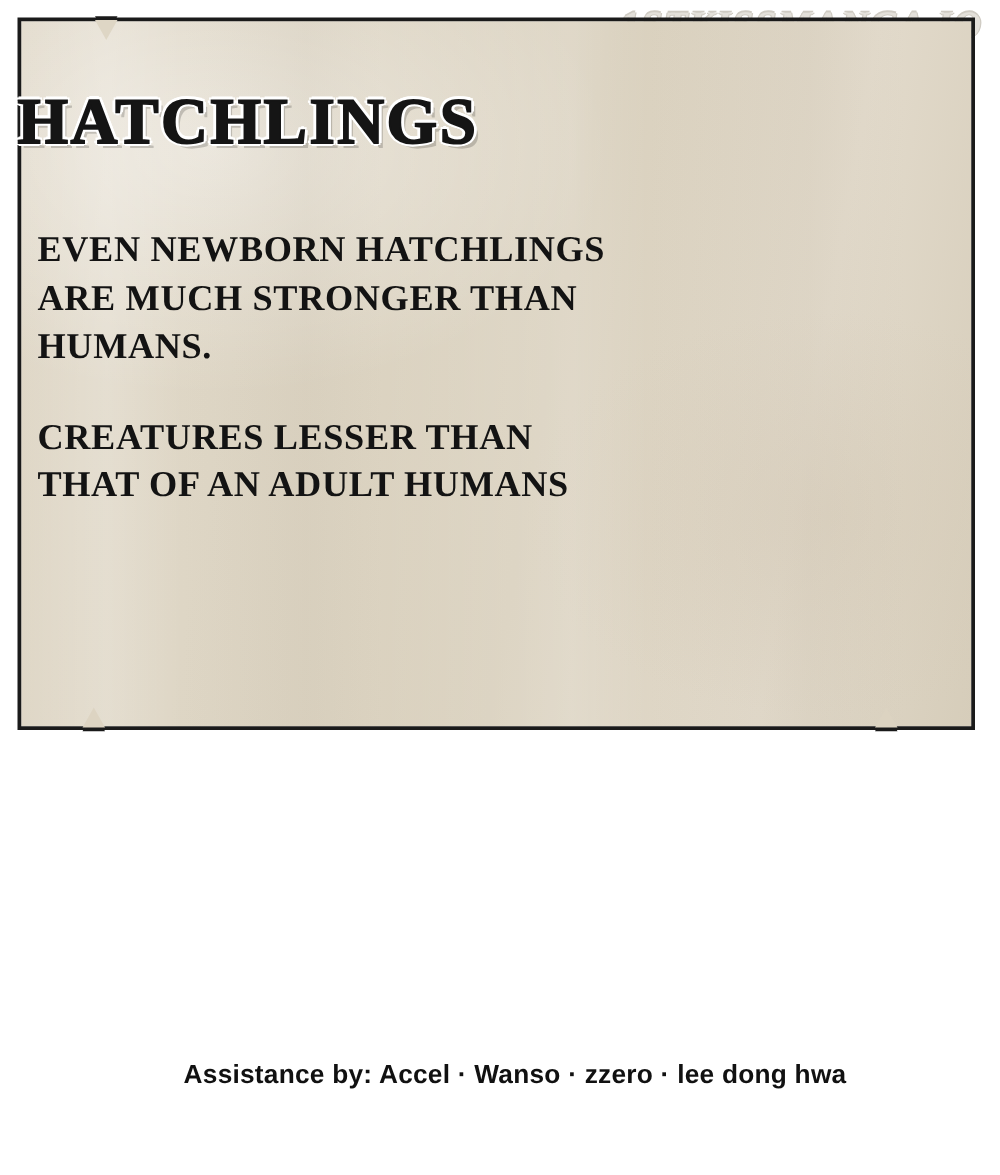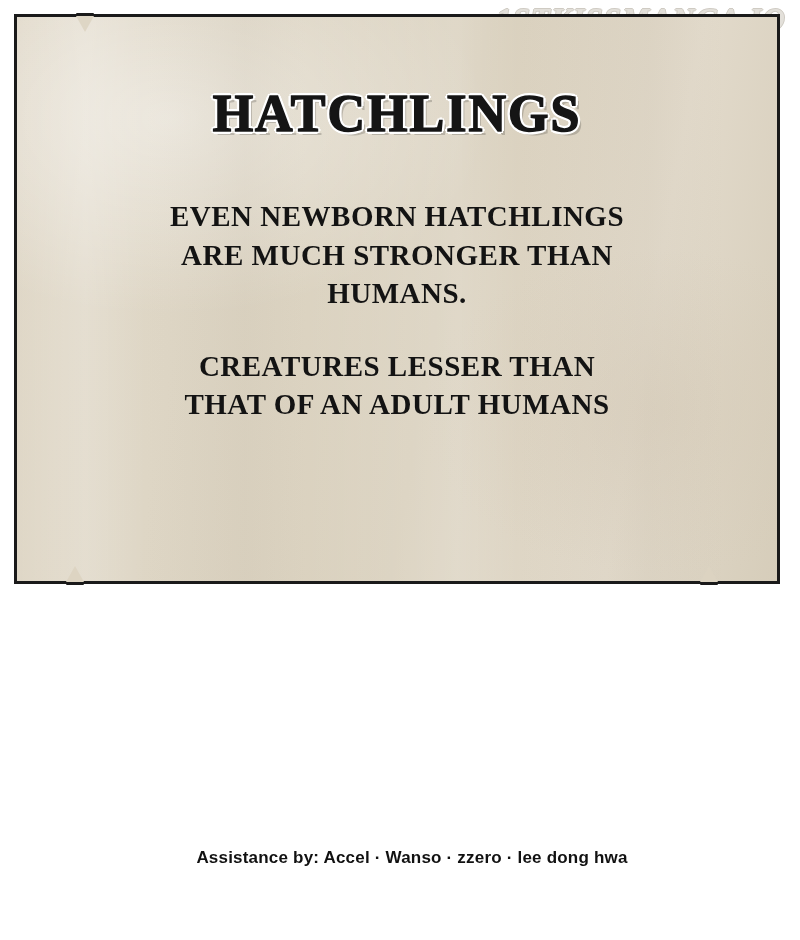--- a/index.html
+++ b/index.html
@@ -82,22 +82,21 @@
   .notch-tl { top: -1px; left: 62px; border-top: 16px solid #1a1a1a; }
   .notch-bl { bottom: -1px; left: 52px; border-bottom: 16px solid #1a1a1a; }
   .notch-br { bottom: -1px; right: 62px; border-bottom: 16px solid #1a1a1a; }
   .notch-mask-tl { top: 2px; left: 62px; border-top: 16px solid #ded6c5; }
   .notch-mask-bl { bottom: 2px; left: 52px; border-bottom: 16px solid #ddd4c2; }
   .notch-mask-br { bottom: 2px; right: 62px; border-bottom: 16px solid #dcd3c1; }
 
   .panel-content {
     position: relative;
     z-index: 2;
-    text-align: center;
-    padding-top: 70px;
+    padding-top: 54px;
   }
 
   .panel-title {
     font-family: "Liberation Serif", serif;
     font-weight: bold;
     font-size: 52px;
     letter-spacing: 2px;
     color: #151515;
     margin: 0 0 54px 0;
     -webkit-text-stroke: 1.5px #151515;
@@ -126,21 +125,21 @@
   .para div { white-space: nowrap; }
 
   
   .credits {
     position: absolute;
     left: 0;
     right: 0;
     top: 848px;
     text-align: center;
     font-family: "Liberation Sans", sans-serif;
-    font-size: 17px;
+    font-size: 21px;
     font-weight: bold;
     color: #111111;
     letter-spacing: 0.2px;
     margin-left: 24px;
   }
 </style>
 </head>
 <body>
 
 <div class="watermark">1STKISSMANGA.IO</div>

